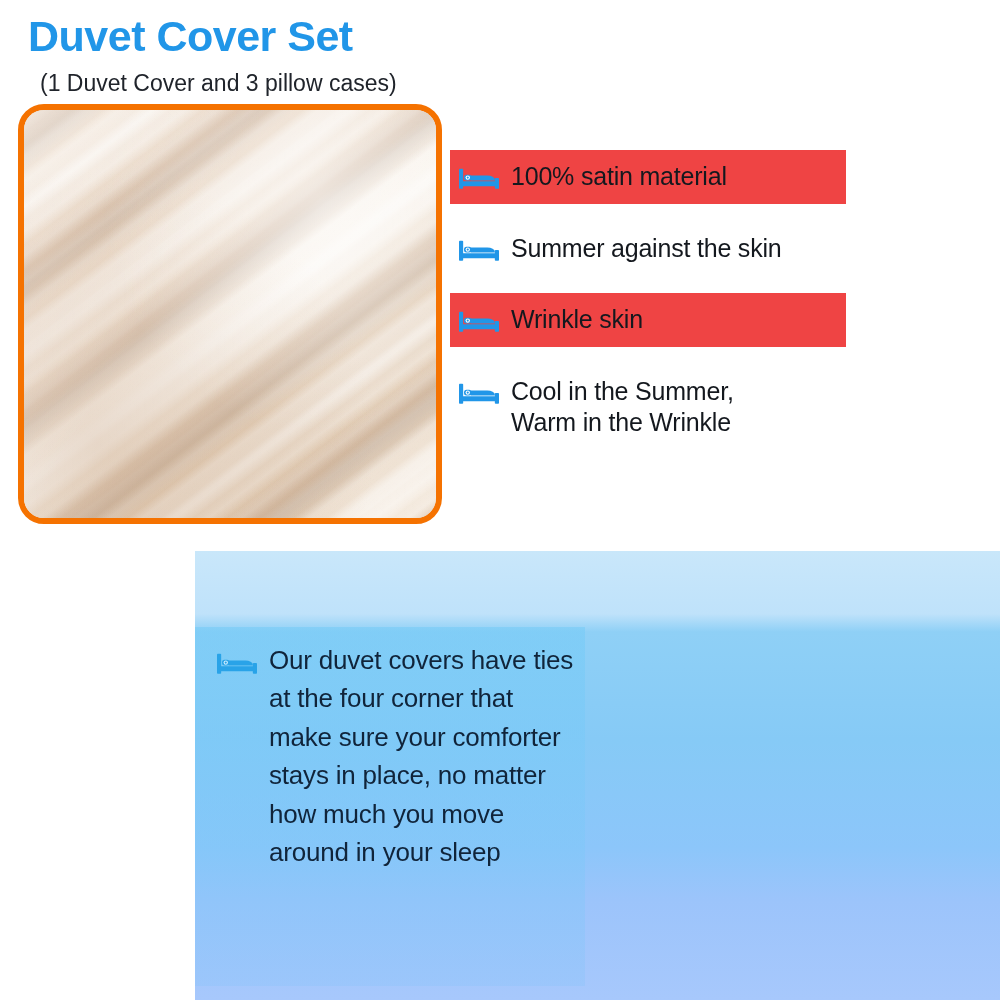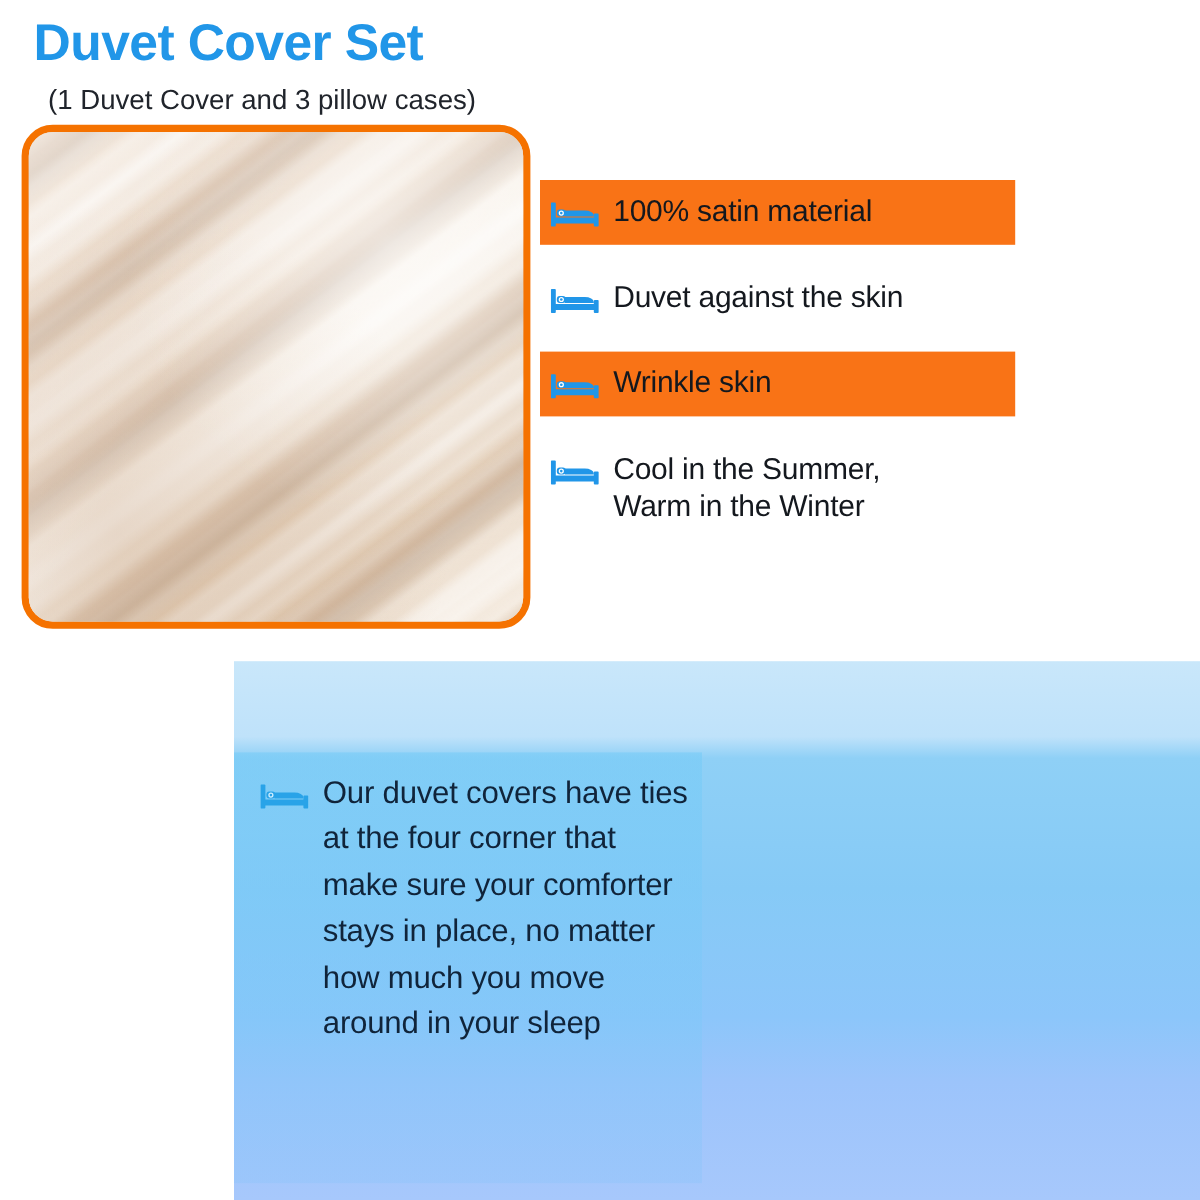--- a/index.html
+++ b/index.html
@@ -63,21 +63,21 @@
   }
 
   
   .features{position:absolute;left:450px;top:150px;width:396px;}
   .feature-row{
     position:relative;
     display:flex;align-items:flex-start;
     box-sizing:border-box;
     padding:11px 10px 11px 9px;
   }
-  .feature-row.hl{background:#f97316;}
+  .feature-row.hl{background:#ef4444;}
   .bed-icon{
     flex:0 0 auto;
     width:40px;height:26px;
     margin-top:4px;margin-right:12px;
   }
   .bed-icon svg{display:block;width:40px;height:26px;}
   .feature-text{
     font-size:25px;
     color:#14181e;
     line-height:1.26;
@@ -162,21 +162,21 @@
             <rect x="0" y="4" width="5" height="24" rx="1"></rect>
             <rect x="43" y="15" width="5" height="13" rx="1"></rect>
             <rect x="3" y="19" width="44" height="6" rx="2"></rect>
             <path d="M14 12 h20 a9 5 0 0 1 9 5 v1 H14 z"></path>
             <rect x="6" y="11" width="9" height="7" rx="3"></rect>
             <circle cx="10.5" cy="14.5" r="2.6" fill="#ffffff"></circle>
             <circle cx="10.5" cy="14.5" r="1.3" fill="#2196e8"></circle>
           </g>
         </svg>
       </span>
-      <span class="feature-text">Duvet against the skin</span>
+      <span class="feature-text">Summer against the skin</span>
     </div>
 
     <div class="gap"></div>
 
     <div class="feature-row hl">
       <span class="bed-icon">
         <svg viewBox="0 0 48 30" xmlns="http://www.w3.org/2000/svg">
           <g fill="#2196e8">
             <rect x="0" y="4" width="5" height="24" rx="1"></rect>
             <rect x="43" y="15" width="5" height="13" rx="1"></rect>
@@ -201,21 +201,21 @@
             <rect x="43" y="15" width="5" height="13" rx="1"></rect>
             <rect x="3" y="19" width="44" height="6" rx="2"></rect>
             <path d="M14 12 h20 a9 5 0 0 1 9 5 v1 H14 z"></path>
             <rect x="6" y="11" width="9" height="7" rx="3"></rect>
             <circle cx="10.5" cy="14.5" r="2.6" fill="#ffffff"></circle>
             <circle cx="10.5" cy="14.5" r="1.3" fill="#2196e8"></circle>
           </g>
         </svg>
       </span>
       <span class="feature-text" style="white-space:pre-line;">Cool in the Summer,
-Warm in the Winter</span>
+Warm in the Wrinkle</span>
     </div>
 
   </div>
 
   <div class="bottom-panel">
 
     <div class="bottom-text-band"></div>
 
     <div class="bottom-text-wrap">
       <span class="bottom-bed-icon">

